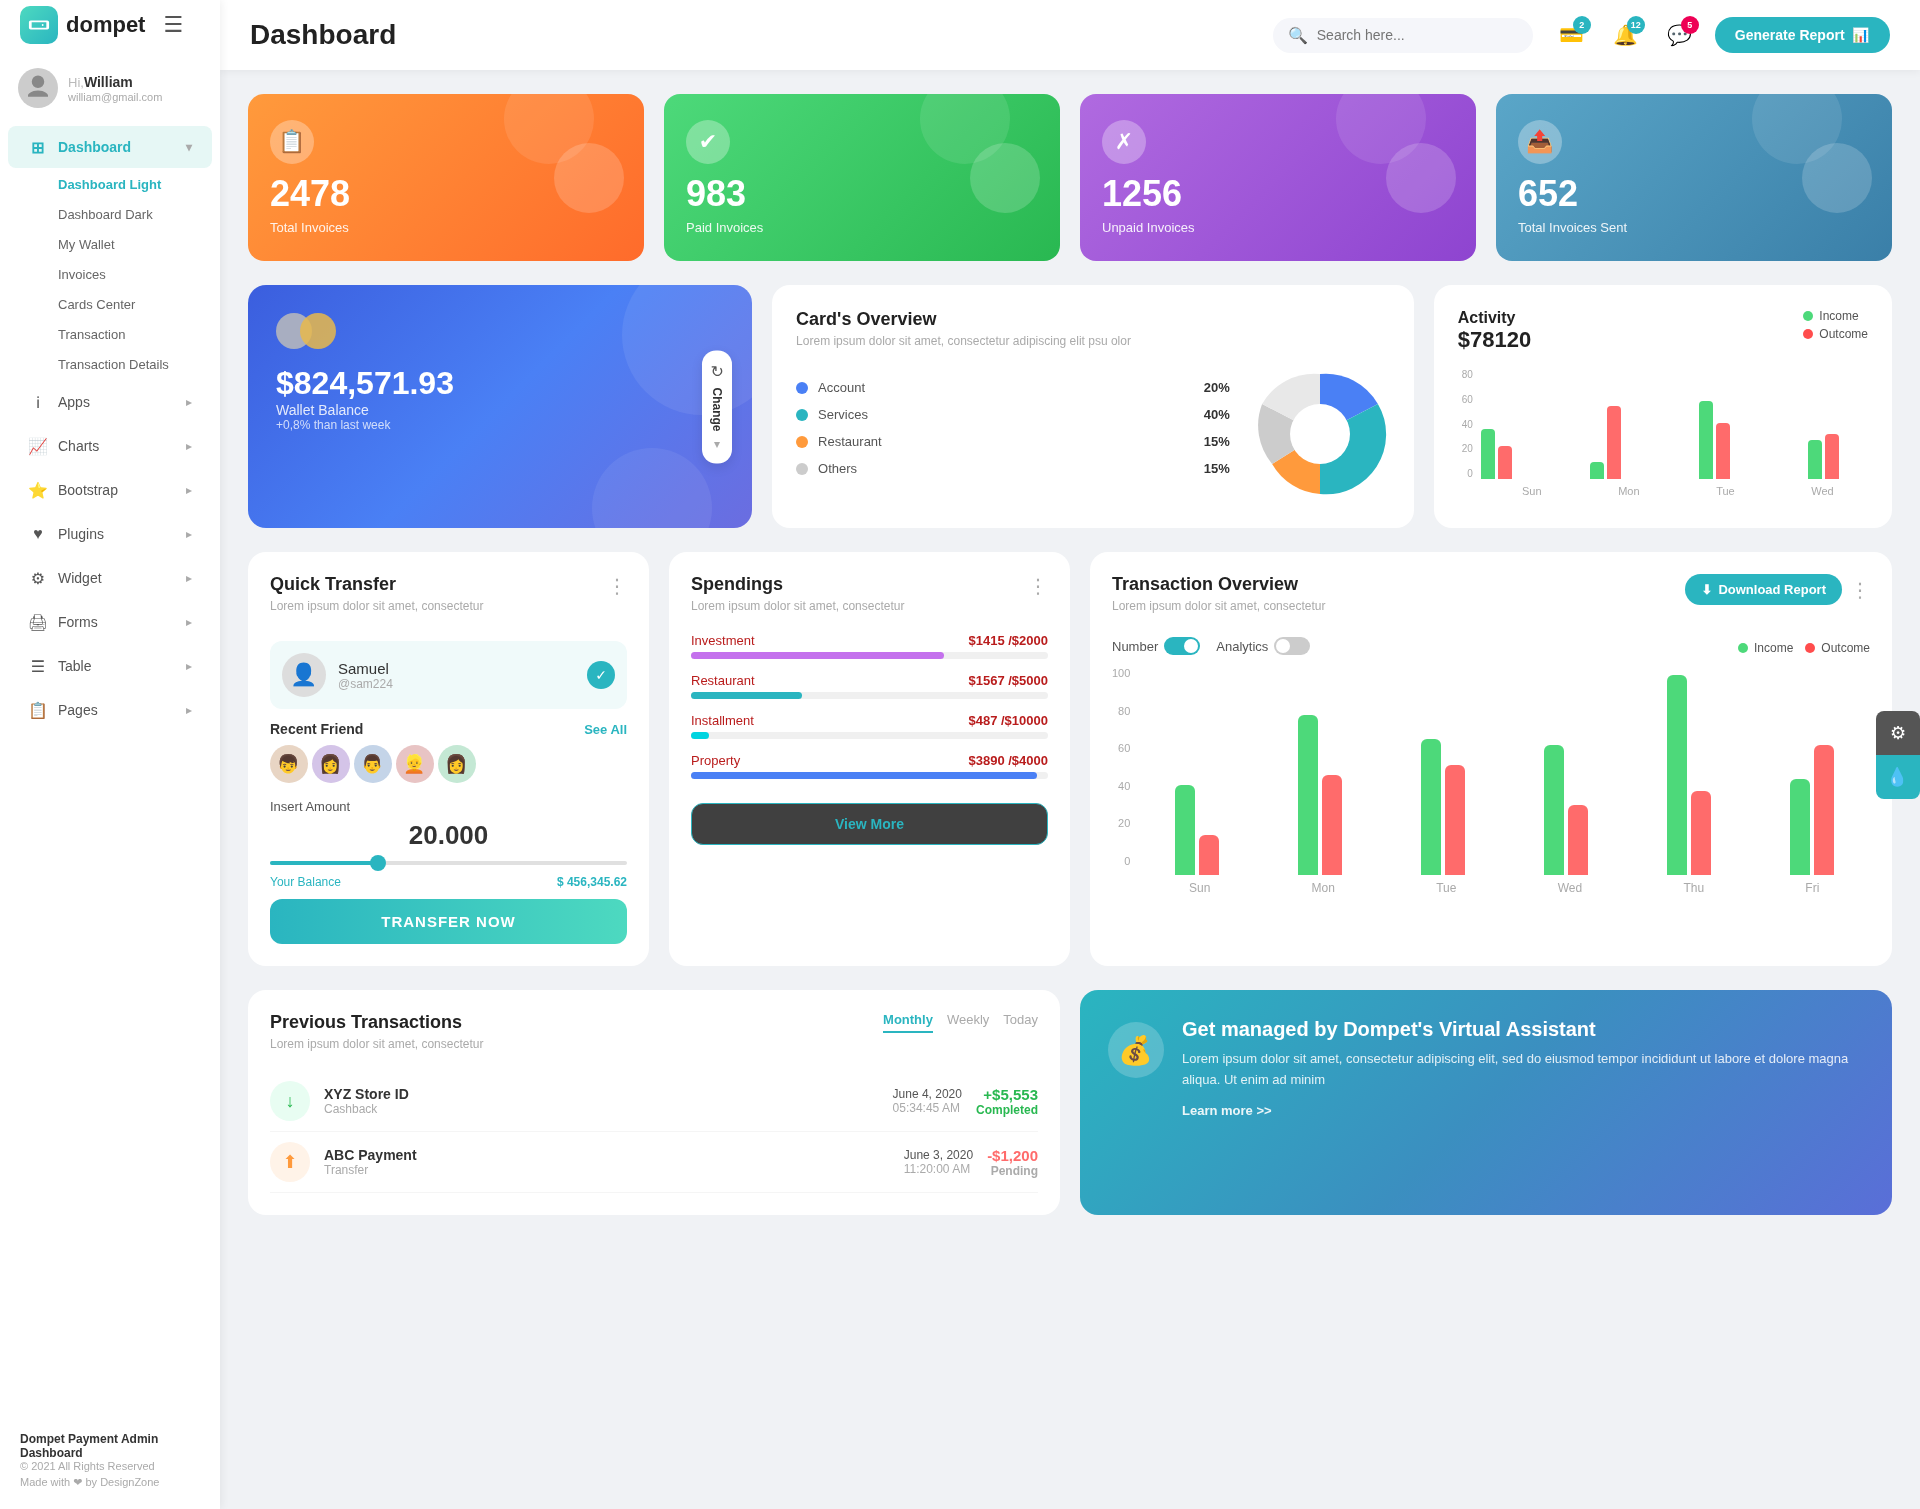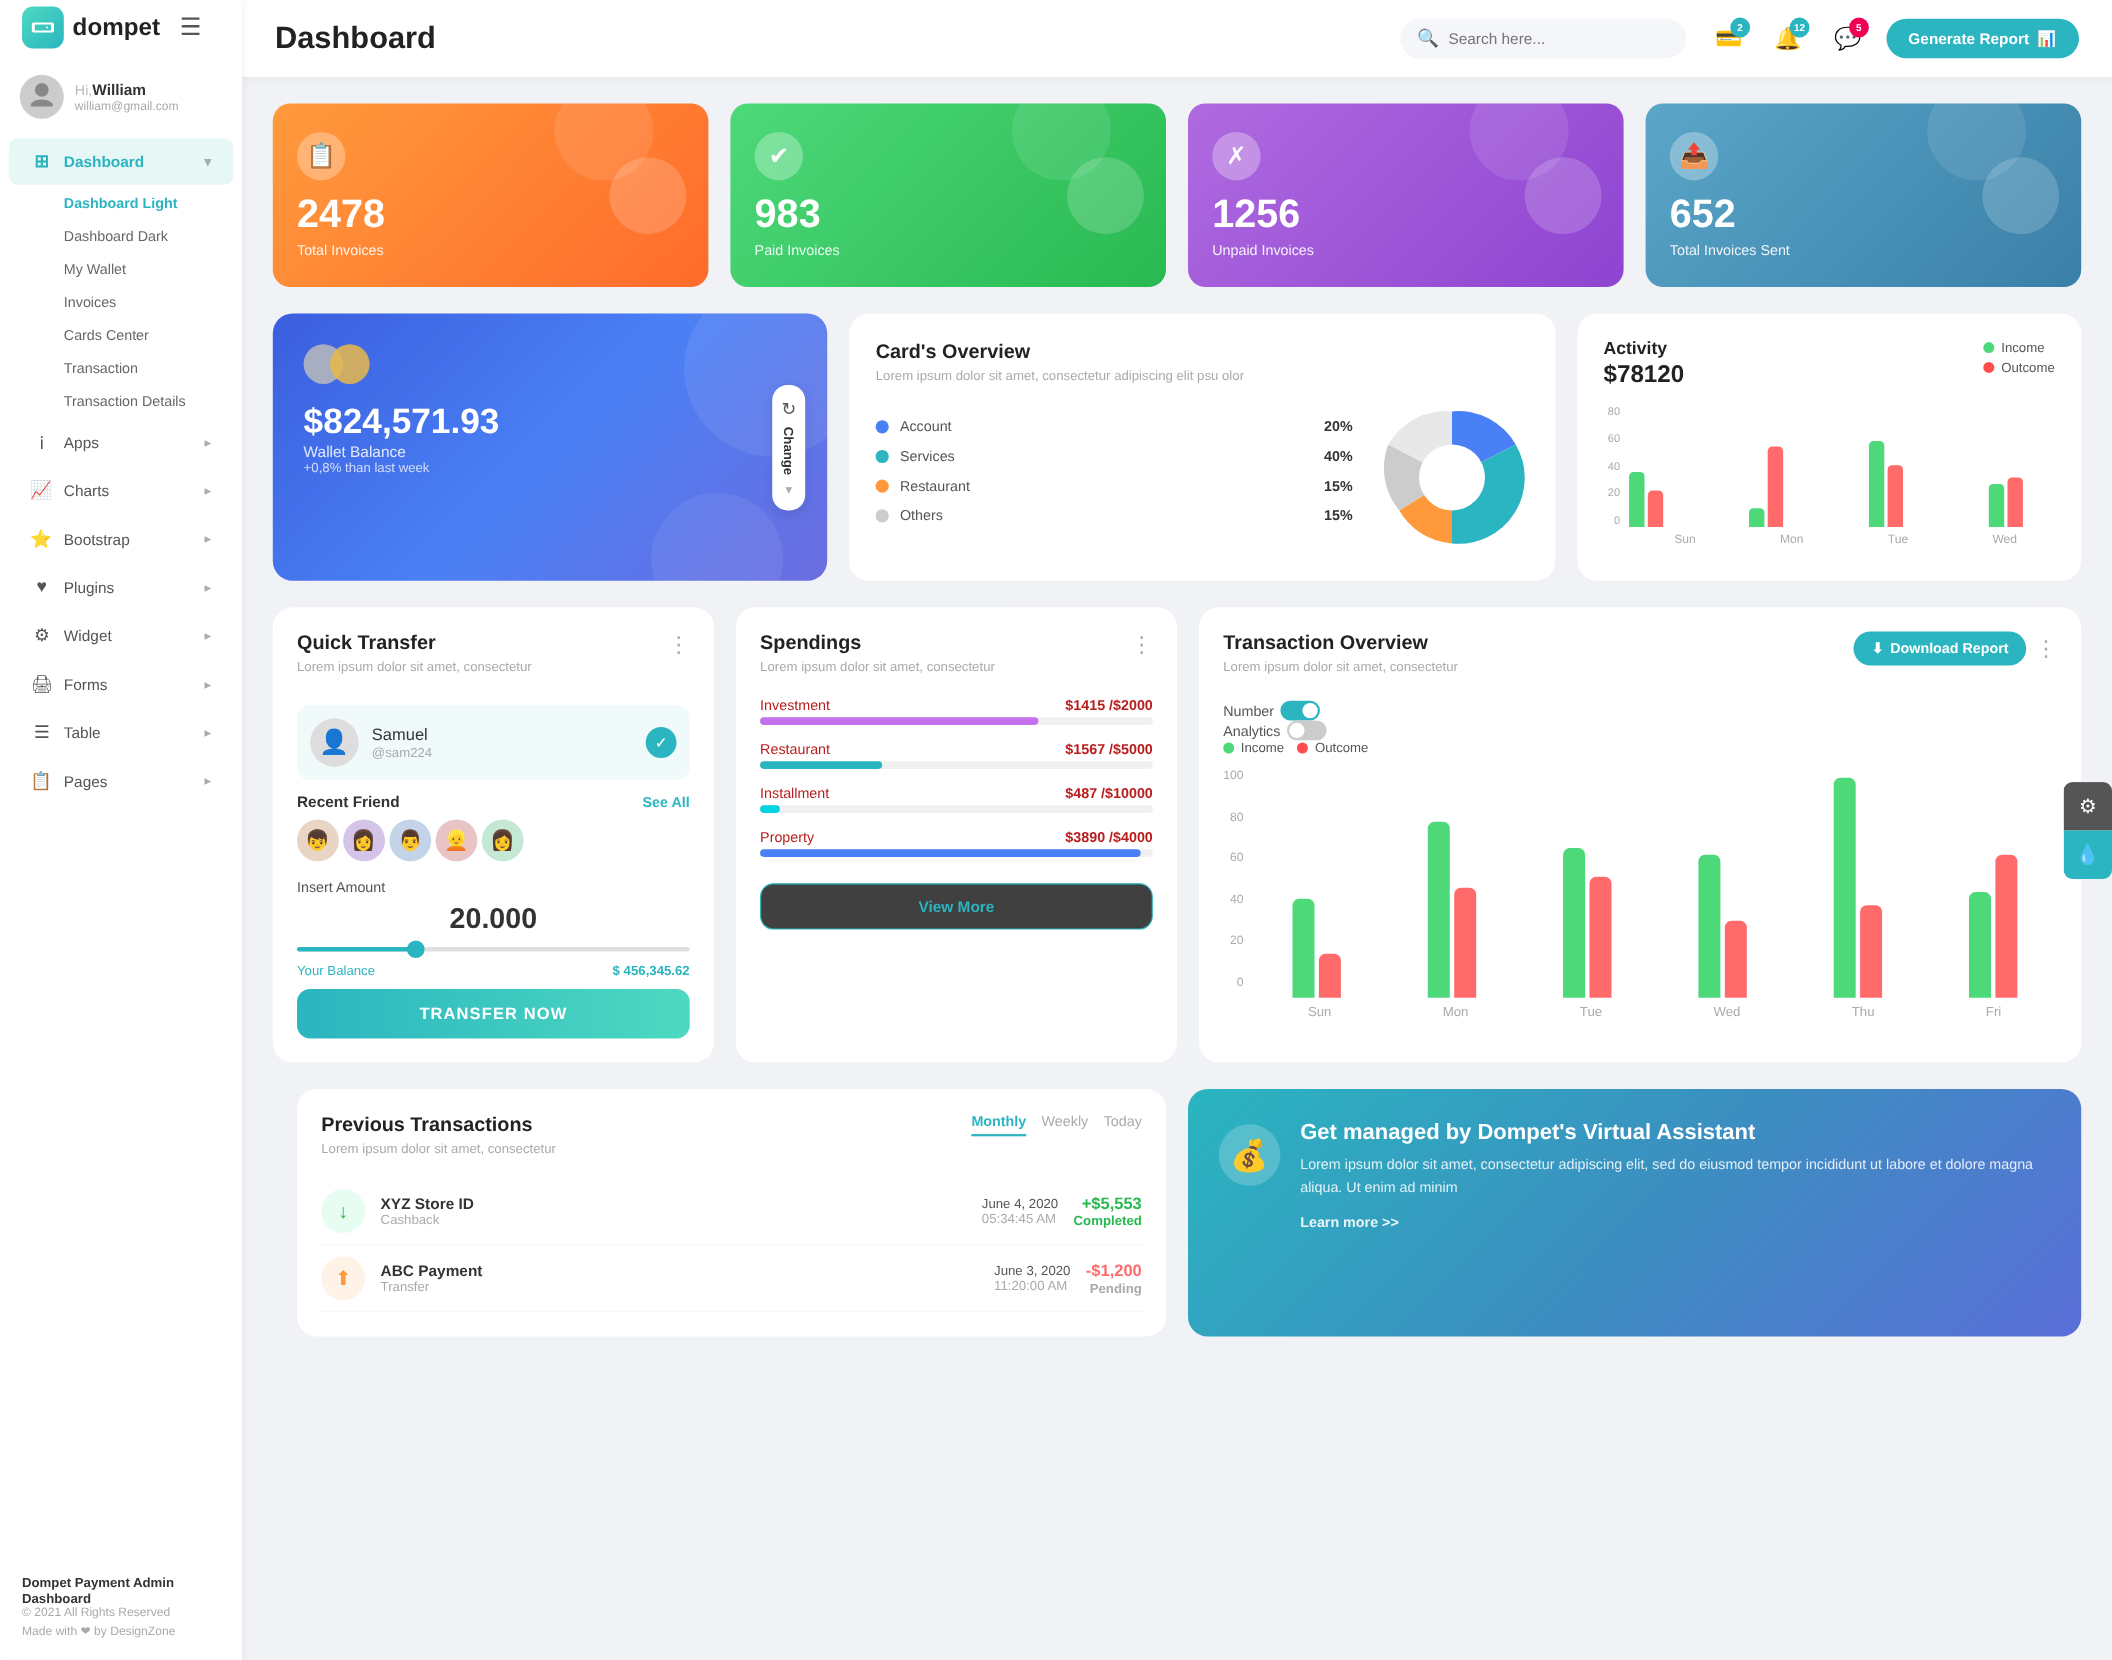--- a/index.html
+++ b/index.html
@@ -219,38 +219,38 @@
       border-radius: 12px; color: #2ab5c0; font-size: 14px; font-weight: 600; cursor: pointer; margin-top: 10px;
     }
 
     
     .trans-overview { background: #fff; border-radius: 18px; padding: 22px; }
     .trans-header { display: flex; justify-content: space-between; align-items: flex-start; margin-bottom: 8px; }
     .download-btn {
       display: flex; align-items: center; gap: 6px; background: #2ab5c0; color: #fff;
       border: none; border-radius: 20px; padding: 8px 16px; font-size: 13px; font-weight: 600; cursor: pointer;
     }
-    .toggles-row { display: flex; align-items: flex-start; margin-bottom: 12px; flex-direction: column; }
+    .toggles-row { display: flex; align-items: flex-end; gap: 16px; margin-bottom: 12px; }
     .toggle-wrap { display: flex; align-items: center; gap: 6px; font-size: 13px; color: #555; }
     .toggle { width: 36px; height: 18px; border-radius: 9px; position: relative; cursor: pointer; }
     .toggle-on { background: #2ab5c0; }
     .toggle-off { background: #ccc; }
     .toggle-thumb { width: 14px; height: 14px; border-radius: 50%; background: #fff; position: absolute; top: 2px; }
     .toggle-on .toggle-thumb { right: 2px; }
     .toggle-off .toggle-thumb { left: 2px; }
     .big-bar-chart { display: flex; align-items: flex-end; gap: 6px; height: 200px; margin-top: 8px; }
     .big-bar-group { display: flex; gap: 4px; align-items: flex-end; flex: 1; justify-content: center; }
     .big-bar { width: 20px; border-radius: 6px 6px 0 0; }
     .big-bar-green { background: #4dd97a; }
     .big-bar-red { background: #ff6b6b; }
     .big-chart-labels { display: flex; justify-content: space-around; margin-top: 6px; font-size: 12px; color: #aaa; }
 
     
     .last-row { display: grid; grid-template-columns: 1fr 1fr; gap: 20px; }
-    .prev-trans { background: #fff; border-radius: 18px; padding: 22px; margin-left: 22px; }
+    .prev-trans { background: #fff; border-radius: 18px; padding: 22px; }
     .trans-tabs { display: flex; gap: 14px; margin-bottom: 14px; }
     .trans-tab { font-size: 13px; color: #aaa; cursor: pointer; padding-bottom: 4px; }
     .trans-tab.active { color: #2ab5c0; border-bottom: 2px solid #2ab5c0; font-weight: 600; }
     .trans-row { display: flex; align-items: center; gap: 14px; padding: 10px 0; border-bottom: 1px solid #f5f5f5; }
     .trans-icon { width: 40px; height: 40px; border-radius: 50%; display: flex; align-items: center; justify-content: center; font-size: 18px; }
     .trans-icon-green { background: #e8fdf2; color: #29b851; }
     .trans-icon-orange { background: #fff3e8; color: #ff9a3c; }
     .trans-info { flex: 1; }
     .trans-name { font-size: 14px; font-weight: 600; color: #333; }
     .trans-meta { font-size: 12px; color: #aaa; }

